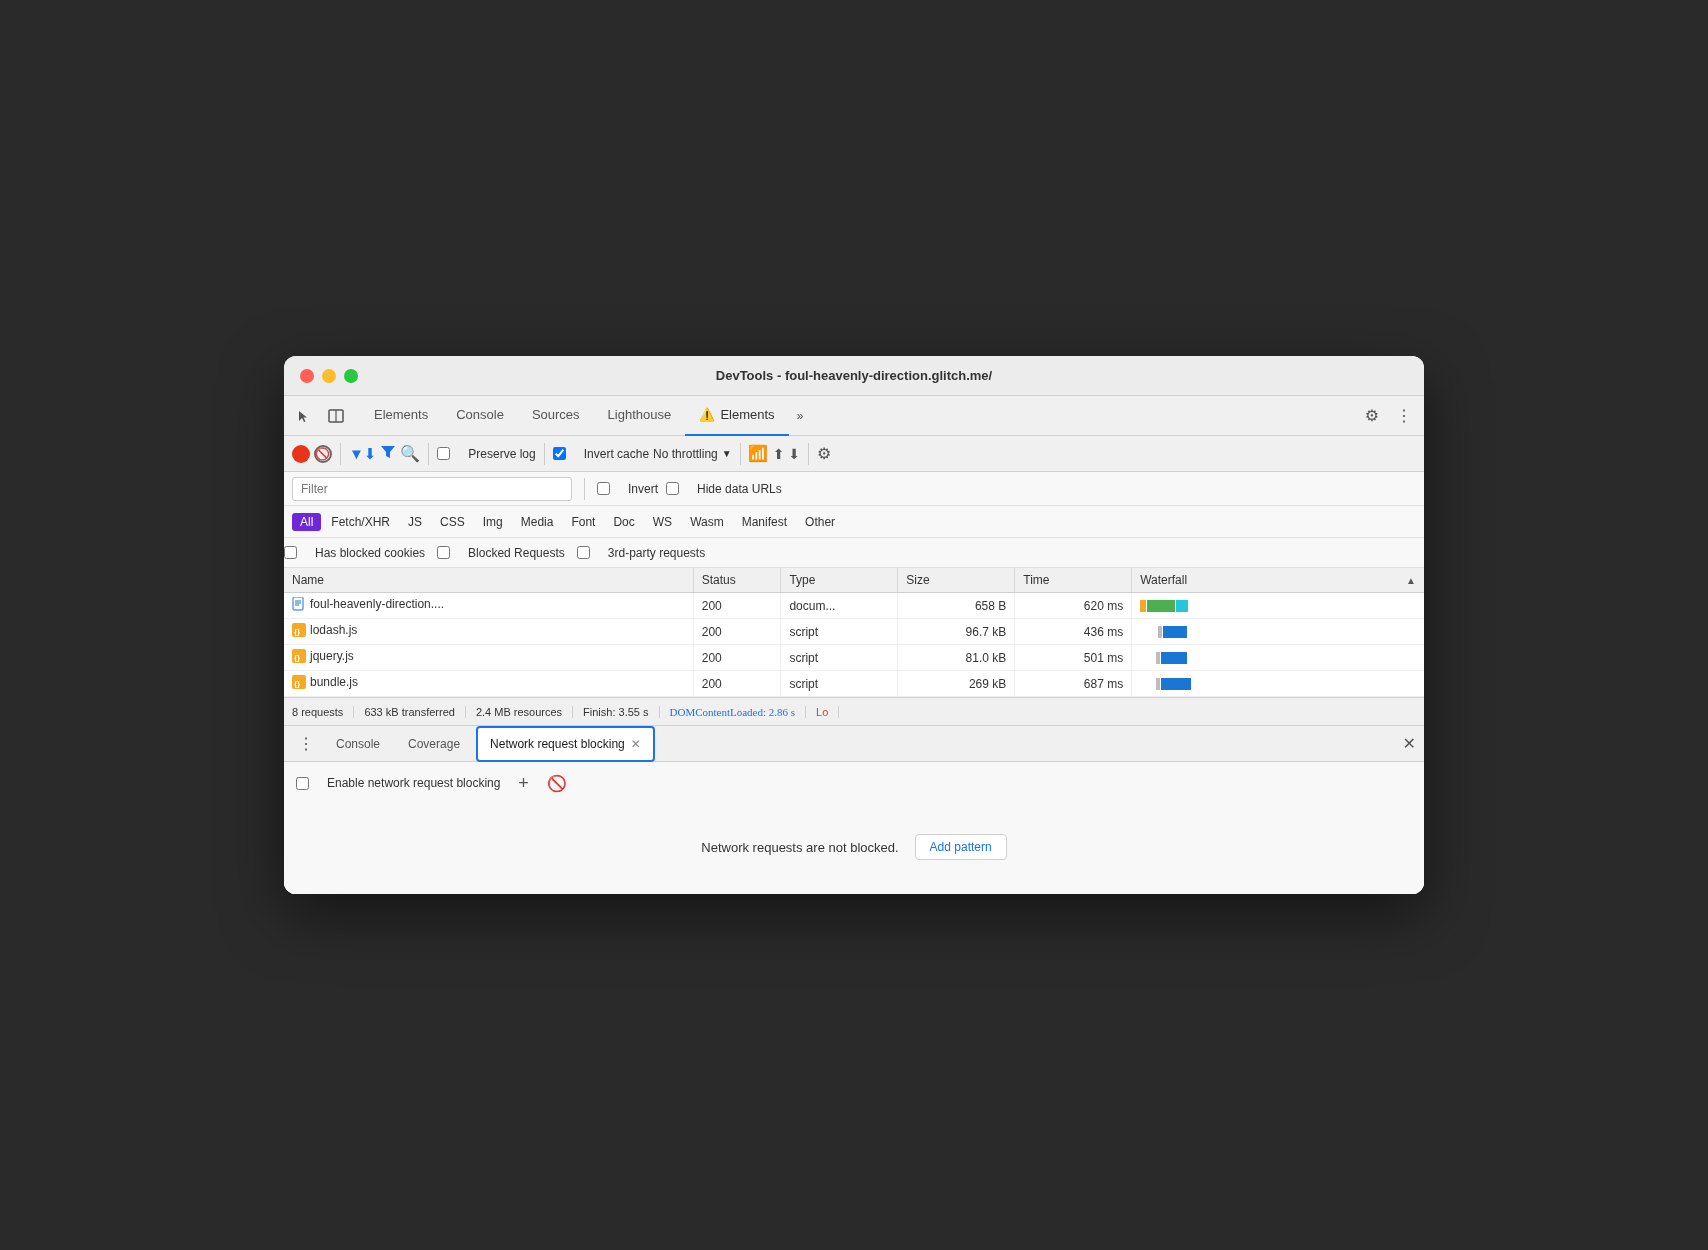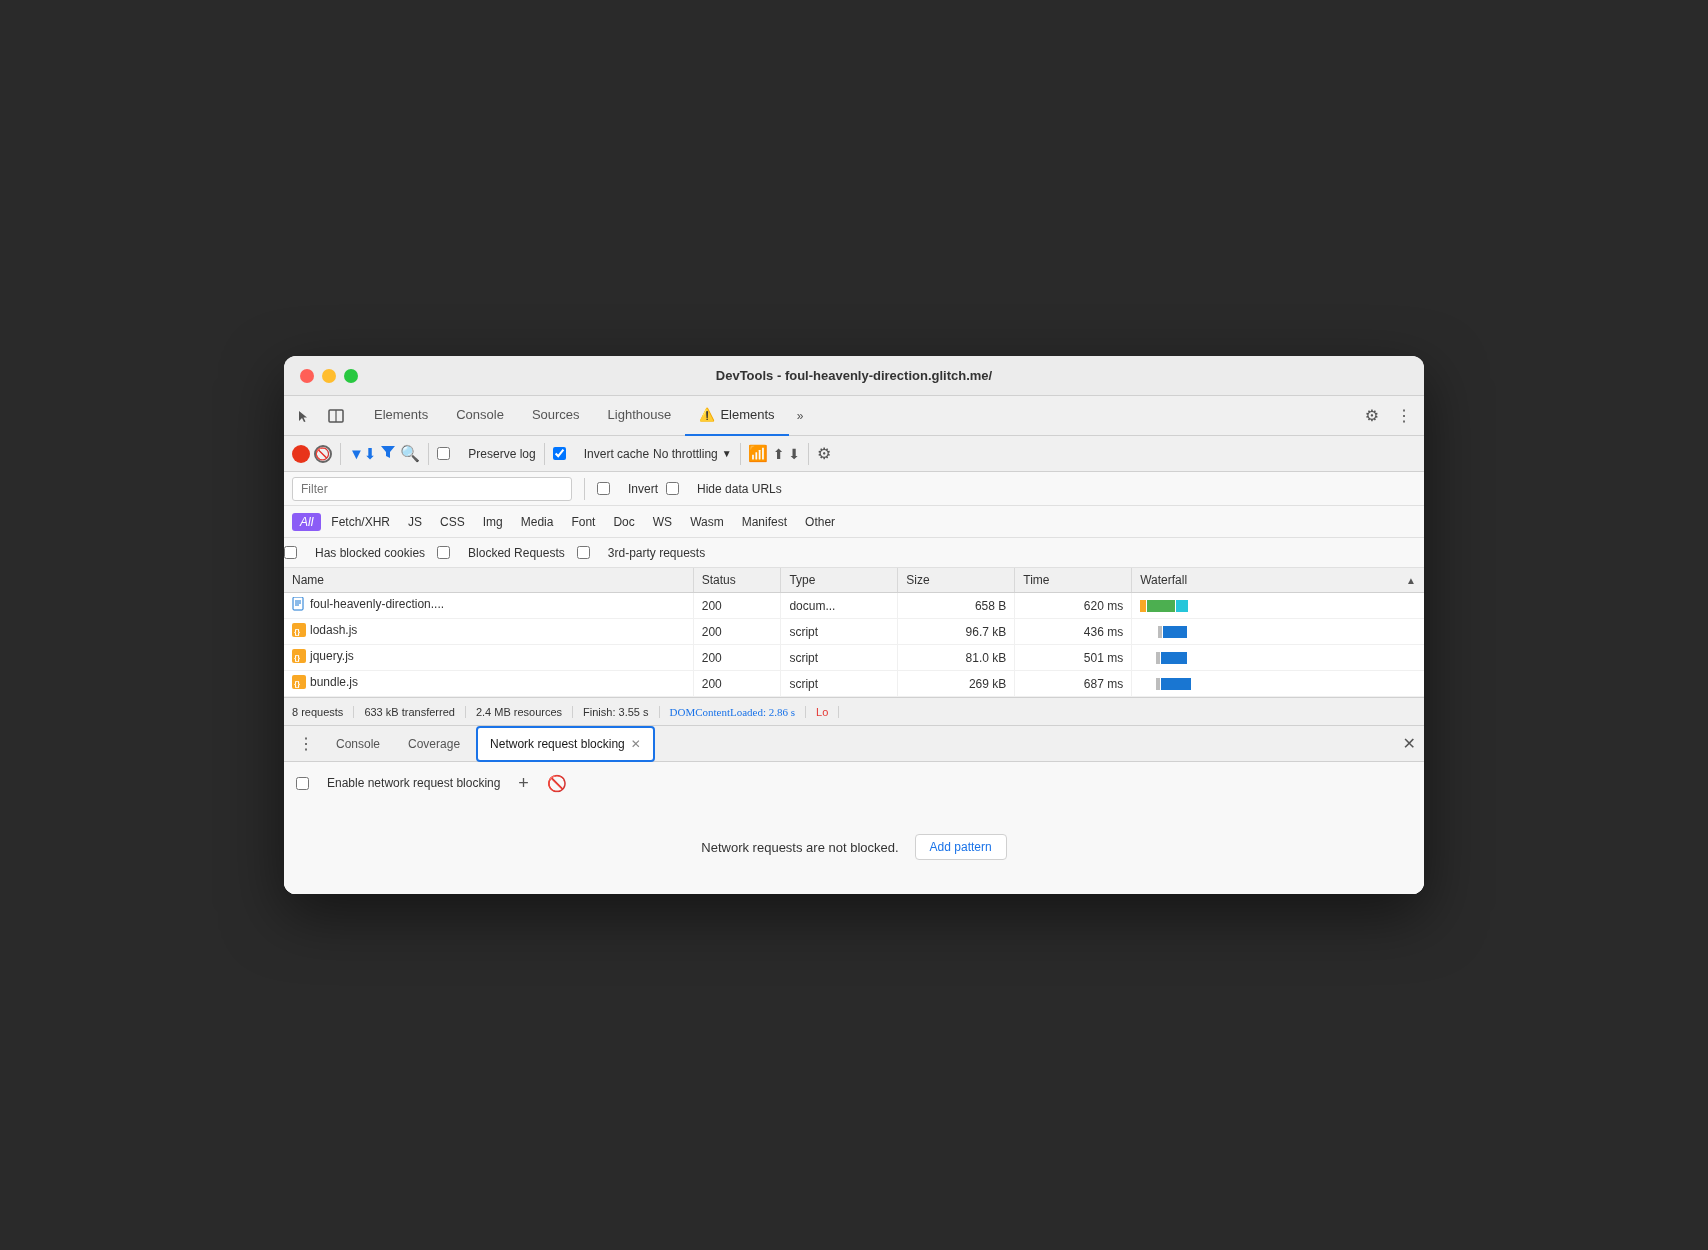--- a/index.html
+++ b/index.html
@@ -209,23 +209,22 @@
       padding: 2px 8px;
       font-size: 12px;
       color: #333;
       cursor: pointer;
       border-radius: 3px;
       background: transparent;
       border: none;
       white-space: nowrap;
     }
     .type-btn.active {
-      background: #8b5cf6;
+      background: #6d28d9;
       color: #fff;
-      font-style: italic;
     }
     
     .blocked-bar {
       display: flex;
       align-items: center;
       padding: 4px 0;
       background: #f8f8f8;
       border-bottom: 1px solid #e0e0e0;
       gap: 12px;
       height: 30px;

